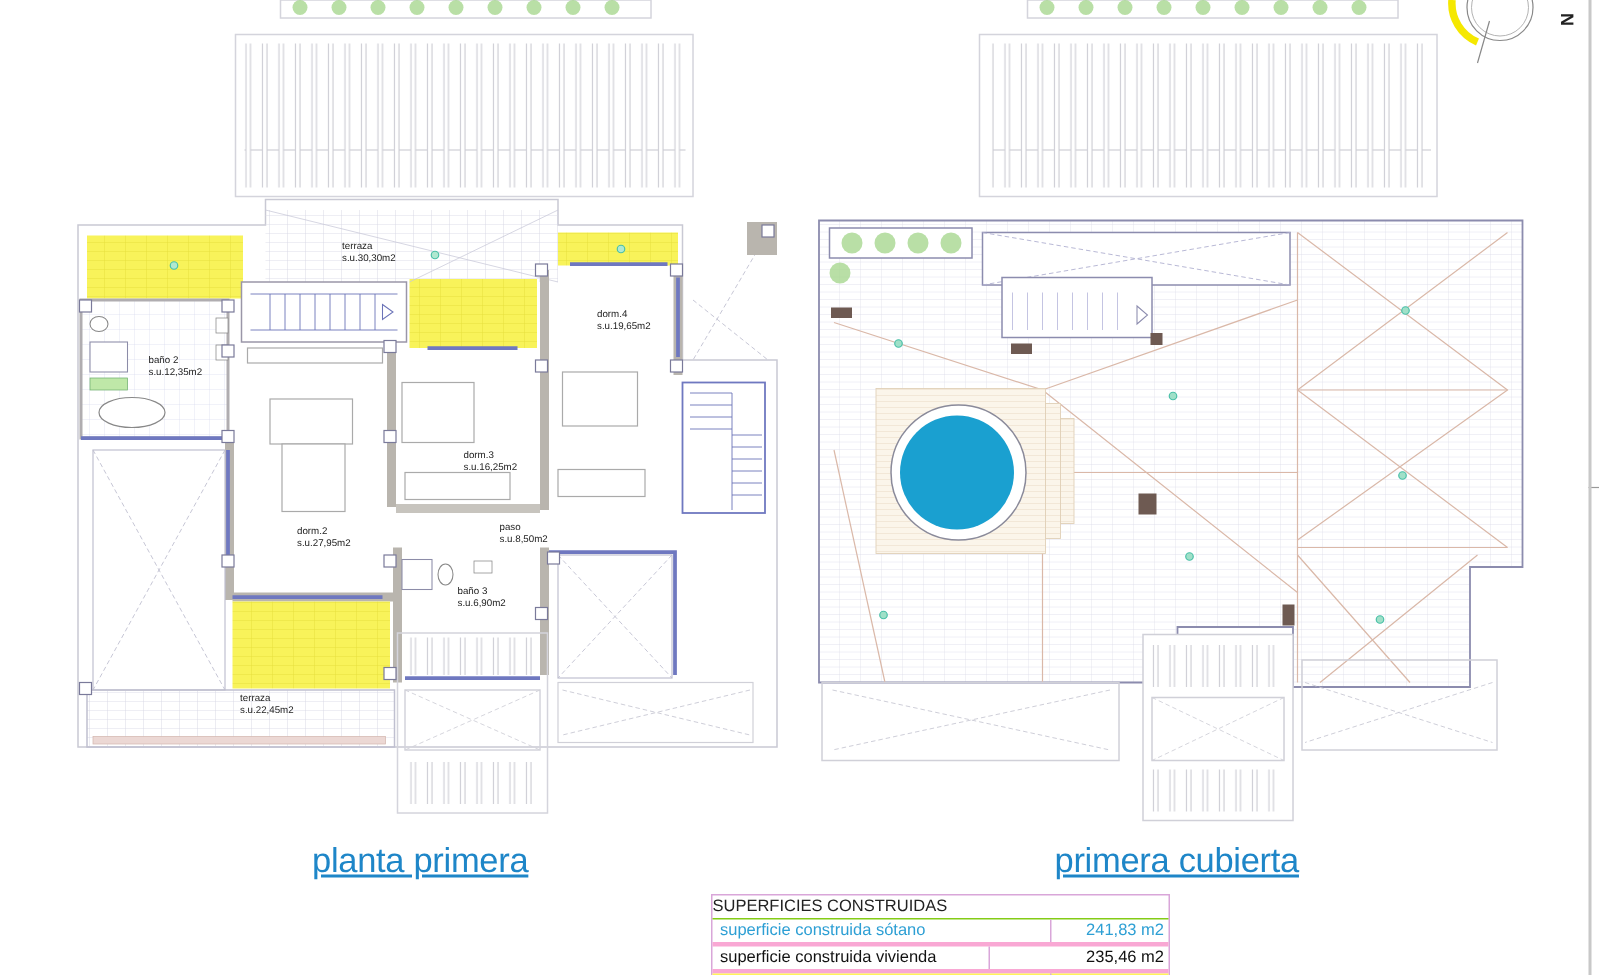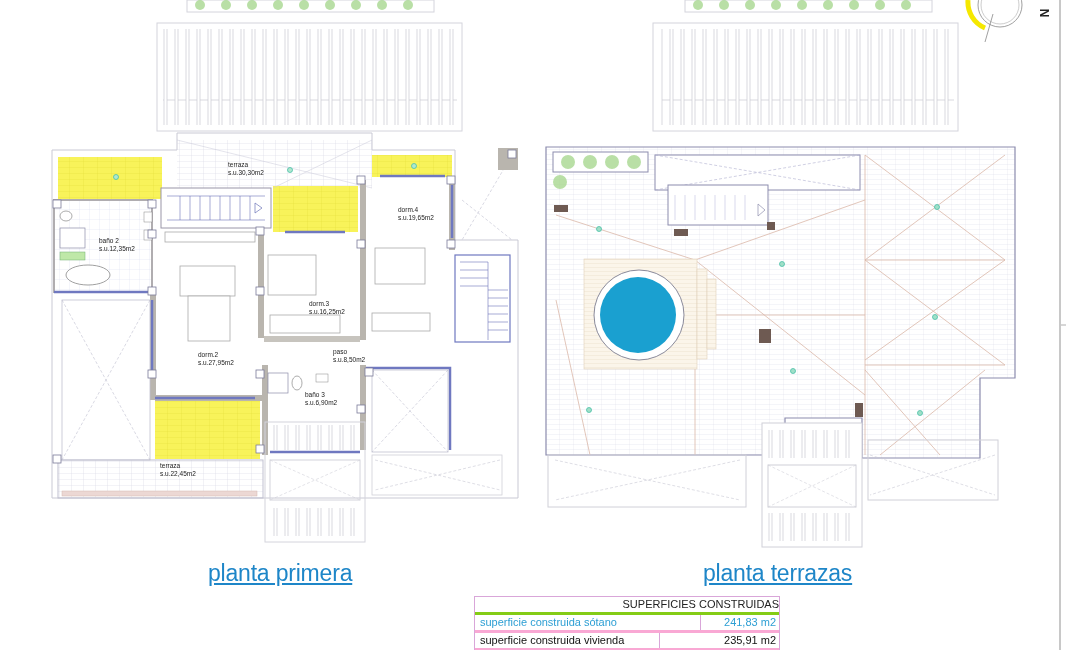--- a/index.html
+++ b/index.html
@@ -2,21 +2,21 @@
 <html><head>
 <meta charset="utf-8">
 <style>
   html,body{margin:0;padding:0;background:#fff;}
   body{width:1070px;height:650px;position:relative;overflow:hidden;font-family:"Liberation Sans",sans-serif;}
   .abs{position:absolute;}
   svg{position:absolute;left:0;top:0;}
   .lbl{position:absolute;font-size:6.5px;color:#222;line-height:8px;white-space:nowrap;}
   .title{position:absolute;font-size:23px;color:#1e86c8;font-family:"Liberation Sans",sans-serif;letter-spacing:-0.2px;text-decoration:underline;}
   .tbl{position:absolute;left:474px;top:596px;width:304px;border:1px solid #d9a6d9;background:#fff;font-size:11px;}
-  .tbl .hd{height:15px;line-height:15px;text-align:right;color:#222;border-bottom:3px solid #84cc16;font-size:11px;}
+  .tbl .hd{height:15px;line-height:15px;text-align:left;color:#222;border-bottom:1px solid #84cc16;font-size:11px;}
   .tbl .row{display:flex;height:15px;line-height:15px;border-bottom:3px solid #f9a8d4;}
   .tbl .row .k{flex:1;padding-left:5px;border-right:1px solid #d9a6d9;}
   .tbl .row .v{width:75px;text-align:right;padding-right:3px;}
   .tbl .row.blue{color:#2d9fd4;}
   .tbl .row.black{color:#111;gap:41px;}
   .tbl .row.yellow{background:#fff35a;color:#2d9fd4;}
   .frame-r{position:absolute;left:1059px;top:0;width:2px;height:650px;background:#c8c8c8;}
 </style>
 </head>
 <body>
@@ -299,29 +299,29 @@
 <div class="lbl" style="left:305px;top:391px;">
   <div>baño 3</div>
     <div>s.u.6,90m2</div>
 </div>
 <div class="lbl" style="left:160px;top:462px;">
   <div>terraza</div>
     <div>s.u.22,45m2</div>
 </div>
 
 <div class="title" style="left:208px;top:560px;">planta primera</div>
-<div class="title" style="left:703px;top:560px;">planta terrazas</div>
+<div class="title" style="left:703px;top:560px;">primera cubierta</div>
 
 <div class="tbl">
   <div class="hd">SUPERFICIES CONSTRUIDAS</div>
   <div class="row blue">
     <div class="k">superficie construida sótano</div>
     <div class="v">241,83 m2</div>
   </div>
   <div class="row black">
     <div class="k">superficie construida vivienda</div>
-    <div class="v">235,91 m2</div>
+    <div class="v">235,46 m2</div>
   </div>
   <div class="row yellow">
     <div class="k">superficie construida terrazas</div>
     <div class="v">197,45 m2</div>
   </div>
 </div>
 
 </body></html>

